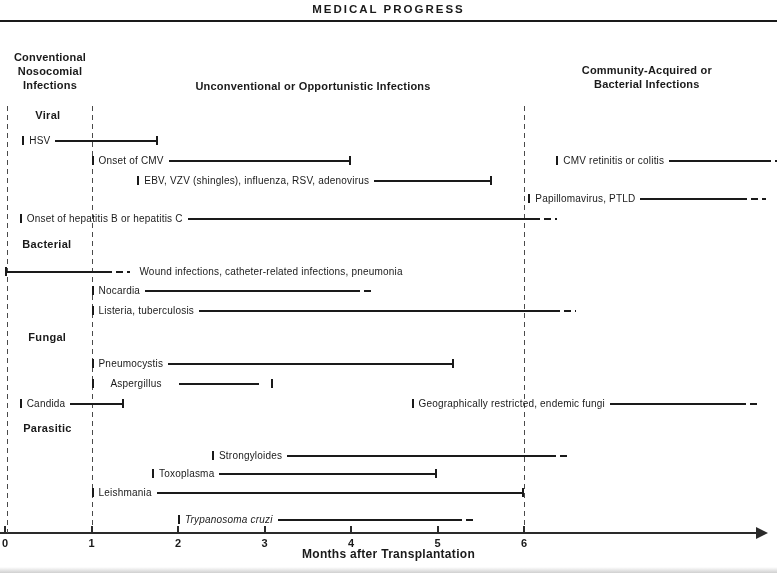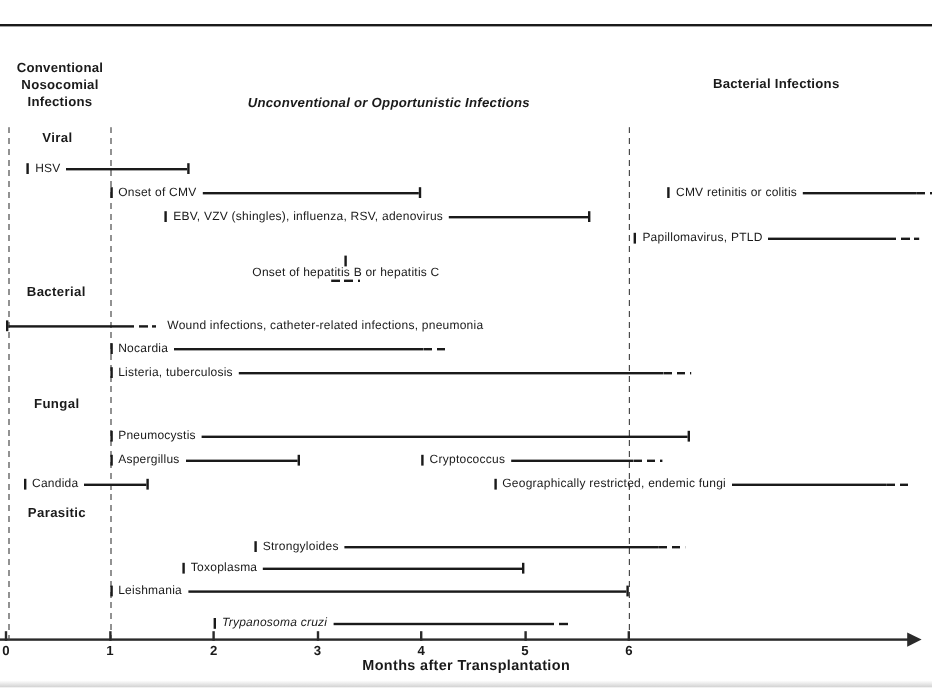--- a/index.html
+++ b/index.html
@@ -20,37 +20,39 @@
   .xarrow{position:absolute;left:756px;top:527px;width:0;height:0;border-top:6px solid transparent;border-bottom:6px solid transparent;border-left:12px solid #2a2a2a}
   .xtick{position:absolute;width:2px;height:8px;top:526px;background:#2a2a2a}
   .xnum{position:absolute;top:537px;width:24px;text-align:center;font-size:11px;font-weight:600}
   .axistitle{position:absolute;top:547px;left:0;width:777px;text-align:center;font-size:12px;font-weight:600;letter-spacing:.3px}
   .scanedge{position:absolute;left:0;right:0;bottom:0;height:6px;background:linear-gradient(180deg,rgba(160,160,160,0),rgba(150,150,150,.45))}
 </style>
 </head>
 <body>
 
 <div id="figure">
+  <div class="title">MEDICAL PROGRESS</div>
   <div class="toprule"></div>
   <div class="xaxis"></div>
   <div class="xarrow"></div>
   <div class="axistitle">Months after Transplantation</div>
   <div class="scanedge"></div>
 <div class="vline" style="left: 6.73px; top: 106px; height: 427px;"></div>
     <div class="vline" style="left: 91.5px; top: 106px; height: 427px;"></div>
     <div class="vline" style="left: 524px; top: 106px; height: 427px;"></div>
     <div class="colhead" style="top: 50px; left: -75.02px; width: 250px;">
       <div>Conventional</div>
       <div>Nosocomial</div>
       <div>Infections</div>
     </div>
-    <div class="colhead" style="top: 79px; left: 199px; width: 250px; font-style: italic;">
+    <div class="colhead" style="top: 79px; left: 188px; width: 250px;">
       <div>Unconventional or Opportunistic Infections</div>
     </div>
     <div class="colhead" style="top: 63px; left: 521.83px; width: 250px;">
+      <div>Community-Acquired or</div>
       <div>Bacterial Infections</div>
     </div>
     <div class="grouplabel" style="left: 35.275px; top: 109px;">Viral</div>
     <div class="grouplabel" style="left: 22.3px; top: 238px;">Bacterial</div>
     <div class="grouplabel" style="left: 28.355px; top: 331px;">Fungal</div>
     <div class="grouplabel" style="left: 23.165px; top: 422px;">Parasitic</div>
     <div class="bar" style="left: 22.3px; top: 135px; width: 135.805px;">
       <div class="tickcap"></div>
       <span class="barlabel">HSV</span>
       <div class="solid"></div>
@@ -73,21 +75,21 @@
       <span class="barlabel">EBV, VZV (shingles), influenza, RSV, adenovirus</span>
       <div class="solid"></div>
       <div class="tickcap"></div>
     </div>
     <div class="bar" style="left: 528.325px; top: 193px; width: 237.875px;">
       <div class="tickcap"></div>
       <span class="barlabel">Papillomavirus, PTLD</span>
       <div class="solid"></div>
       <div class="dashseg" style="width: 25.95px;"></div>
     </div>
-    <div class="bar" style="left: 19.705px; top: 213px; width: 537.165px; flex-direction: column;">
+    <div class="bar" style="left: 19.705px; top: 213px; width: 537.165px;">
       <div class="tickcap"></div>
       <span class="barlabel">Onset of hepatitis B or hepatitis C</span>
       <div class="solid"></div>
       <div class="dashseg" style="width: 24.22px;"></div>
     </div>
     <div class="bar" style="left: 5px; top: 266px; width: auto;">
       <div class="tickcap"></div>
       <div class="solid fixed" style="width: 98.34px;"></div>
       <div class="dashseg" style="width: 25.085px; margin-right: 4px;"></div>
       <span class="barlabel">Wound infections, catheter-related infections, pneumonia</span>
@@ -97,37 +99,31 @@
       <span class="barlabel">Nocardia</span>
       <div class="solid"></div>
       <div class="dashseg" style="width: 21.625px;"></div>
     </div>
     <div class="bar" style="left: 91.5px; top: 305px; width: 484.4px;">
       <div class="tickcap"></div>
       <span class="barlabel">Listeria, tuberculosis</span>
       <div class="solid"></div>
       <div class="dashseg" style="width: 23.355px;"></div>
     </div>
-    <div class="bar" style="left: 91.5px; top: 358px; width: 483px;">
+    <div class="bar" style="left: 91.5px; top: 358px; width: 362px;">
       <div class="tickcap"></div>
       <span class="barlabel">Pneumocystis</span>
       <div class="solid"></div>
       <div class="tickcap"></div>
     </div>
-    <div class="bar" style="left: 91.5px; top: 378px; width: 158px;">
+    <div class="bar" style="left: 91.5px; top: 378px; width: 181px; gap: 12px;">
       <div class="tickcap"></div>
       <span class="barlabel">Aspergillus</span>
       <div class="solid"></div>
       <div class="tickcap"></div>
-    </div>
-    <div class="bar" style="left: 351px; top: 378px; width: 200.68px;">
-      <div class="tickcap"></div>
-      <span class="barlabel">Cryptococcus</span>
-      <div class="solid"></div>
-      <div class="dashseg" style="width: 23.355px;"></div>
     </div>
     <div class="bar" style="left: 19.705px; top: 398px; width: 104px;">
       <div class="tickcap"></div>
       <span class="barlabel">Candida</span>
       <div class="solid"></div>
       <div class="tickcap"></div>
     </div>
     <div class="bar" style="left: 411.55px; top: 398px; width: 346px;">
       <div class="tickcap"></div>
       <span class="barlabel">Geographically restricted, endemic fungi</span>

